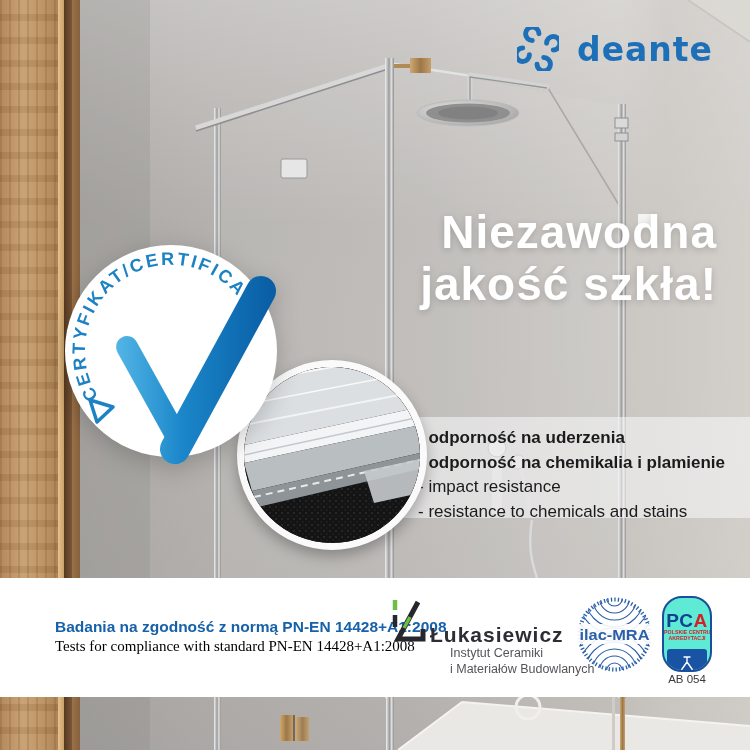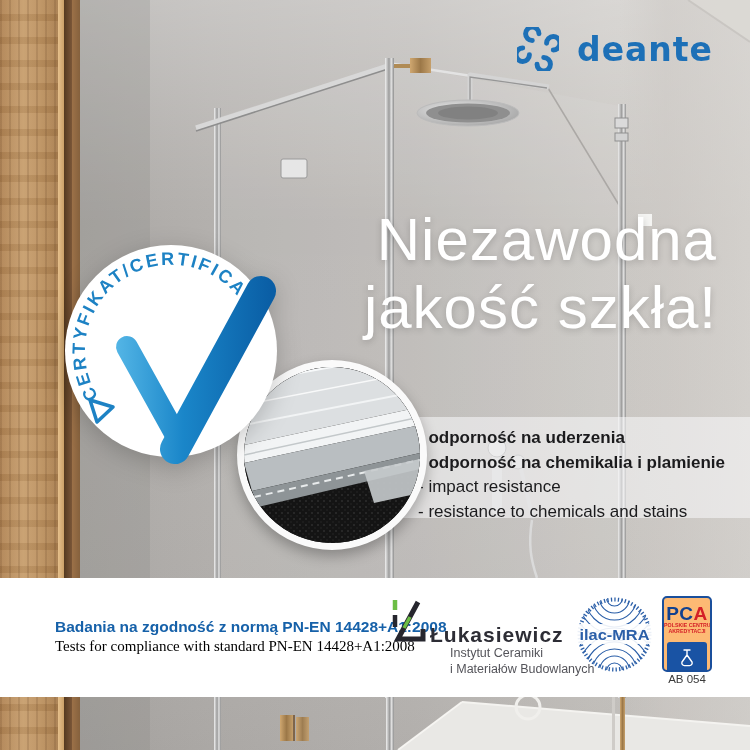--- a/index.html
+++ b/index.html
@@ -20,21 +20,21 @@
 
   
   #features-band{left:388px;top:417px;width:362px;height:101px;z-index:3;
     background:rgba(250,250,252,.55);padding:9px 6px 0 30px;}
   .feature{font-size:17px;line-height:24.5px;color:#1b1b1d;white-space:nowrap;}
   .feature.bold{font-weight:bold;}
 
   
   #headline{right:33px;top:206px;z-index:4;text-align:right;color:#fff;
     text-shadow:0 2px 7px rgba(0,0,0,.18);}
-  #headline .h{font-size:60px;font-weight:normal;line-height:1.14;letter-spacing:1px;margin-left:16px;}
+  #headline .h{font-size:46px;font-weight:bold;line-height:1.14;letter-spacing:1px;margin-left:16px;}
   #headline .s{font-size:29px;font-weight:normal;line-height:1.18;margin-top:13px;}
   #headline .s div{margin:0;}
 
   
   #deante-logo{top:27px;right:37px;z-index:5;display:flex;align-items:center;gap:18px;}
   #deante-wordmark{font-family:"DejaVu Sans",sans-serif;font-weight:bold;font-size:33px;
     color:#1d70b7;letter-spacing:1px;line-height:1;}
 
   
   #certificate-badge{left:50px;top:230px;z-index:4;filter:drop-shadow(0 6px 12px rgba(0,0,0,.20));}
@@ -46,22 +46,22 @@
   #footer-bar{left:0;top:578px;width:750px;height:119px;background:#ffffff;z-index:6;}
   #compliance{left:55px;top:618px;z-index:7;}
   #compliance .pl{font-size:15.5px;font-weight:bold;color:#1661a9;}
   #compliance .en{font-size:15px;color:#000000;margin-top:2px;font-family:Liberation Serif, serif;}
   #lukasiewicz-mark{left:388px;top:597px;z-index:7;}
   #lukasiewicz-name{left:430px;top:623px;z-index:7;font-size:21px;font-weight:bold;
     color:#2d2d35;letter-spacing:1px;}
   #lukasiewicz-lines{left:450px;top:645px;z-index:7;font-size:12.5px;color:#54545a;line-height:16px;}
   #ilac-stamp{left:576px;top:596px;z-index:7;}
   #pca-logo{left:662px;top:596px;width:50px;z-index:7;text-align:center;}
-  #pca-box{width:50px;height:76px;border:2px solid #1a4f9c;border-radius:5px;background:#fdba74;
-    padding-top:6px;overflow:hidden;}
+  #pca-box{width:50px;height:76px;border:2px solid #1a4f9c;border-radius:20px;background:#5eead4;
+    padding-top:13px;overflow:hidden;}
   #pca-acronym{font-size:19px;font-weight:bold;letter-spacing:.5px;line-height:19px;}
   #pca-acronym .pc{color:#12418f;} #pca-acronym .a{color:#d42027;}
   .pca-sub{transform:scale(.62);transform-origin:50% 0;font-size:8.5px;font-weight:bold;
     color:#d42027;line-height:9px;white-space:nowrap;width:161%;margin-left:-30.5%;text-align:center;}
   #pca-blue-box{margin:1px 3px 0 3px;height:40px;background:#1953a4;border-radius:3px;
     display:flex;flex-direction:column;align-items:center;justify-content:center;}
   #pca-badania{transform:scale(.62);font-size:8.5px;font-weight:bold;color:#fff;line-height:8px;white-space:nowrap;}
   #pca-number{font-size:11.5px;color:#3a3a3a;margin-top:1px;}
 </style>
 </head>

